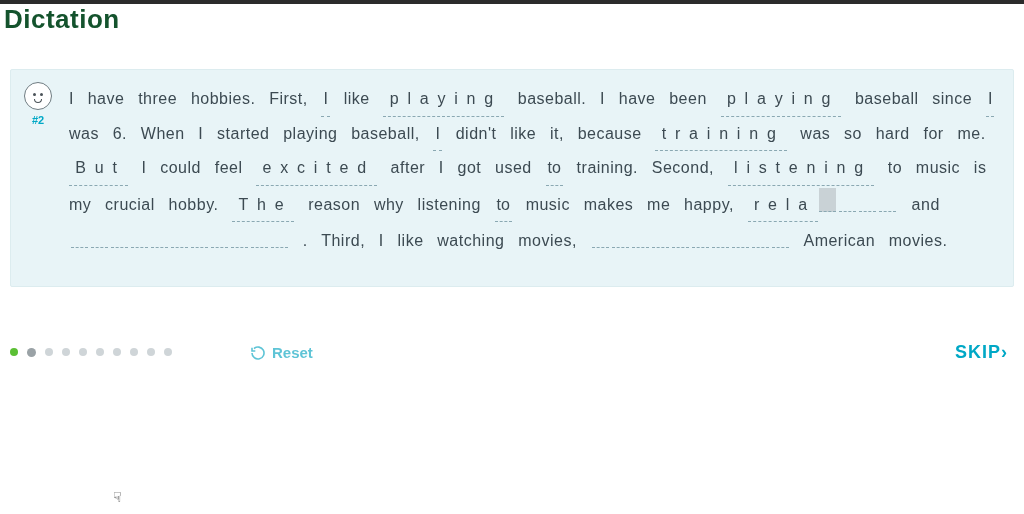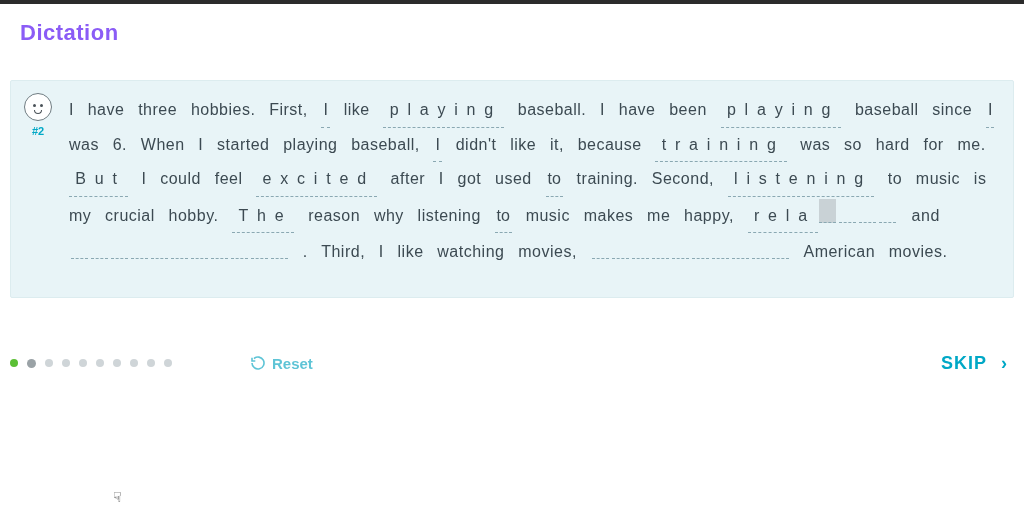--- a/index.html
+++ b/index.html
@@ -20,25 +20,25 @@
     background: #fff;
     color: var(--txt);
     width: 1024px;
     height: 514px;
     overflow: hidden;
     position: relative;
   }
   .topbar { height: 4px; background:#2b2b2b; }
   header { padding: 0 4px; }
   h1 {
-    margin: 16px;
-    font-size: 22px;
+    margin: 0;
+    font-size: 26px;
     font-weight: 800;
     letter-spacing: .5px;
-    color:#8b5cf6;
+    color:#14532d;
   }
   .subtitle {
     margin: 4px 0 0;
     font-size: 12px;
     color:#444;
   }
 
   
   .panel {
     display: flex;
@@ -105,35 +105,35 @@
     display:flex; align-items:center;
     margin: 54px 10px 0;
     gap: 18px;
   }
   .dots { display:flex; gap:9px; }
   .dot { width:8px; height:8px; border-radius:50%; background:#cfd5d8; }
   .dot.done { background:#5bbf35; }
   .dot.cur  { background:#9aa2a6; width:9px; height:9px; }
 
   .reset {
-    display:flex; align-items:flex-start; gap:6px;
+    display:flex; align-items:flex-end; gap:6px;
     margin-left: 54px;
     color: var(--accent);
     font-size: 15px; font-weight:600;
     background:none; border:none; cursor:pointer;
   }
   .reset svg { width:16px; height:16px; }
 
   .skip {
     margin-left:auto;
     color: var(--skip);
     font-size: 18px; font-weight:800;
     letter-spacing:1px;
     background:none; border:none; cursor:pointer;
-    display:flex; align-items:center; gap:14px;
+    display:flex; align-items:center; gap:0;
   }
   .skip .chev { font-size:18px; }
 
   
   .fake-cursor{
     position:absolute; left:113px; top:489px; font-size:14px; color:#222;
     pointer-events:none;
   }
 </style>
 </head>

